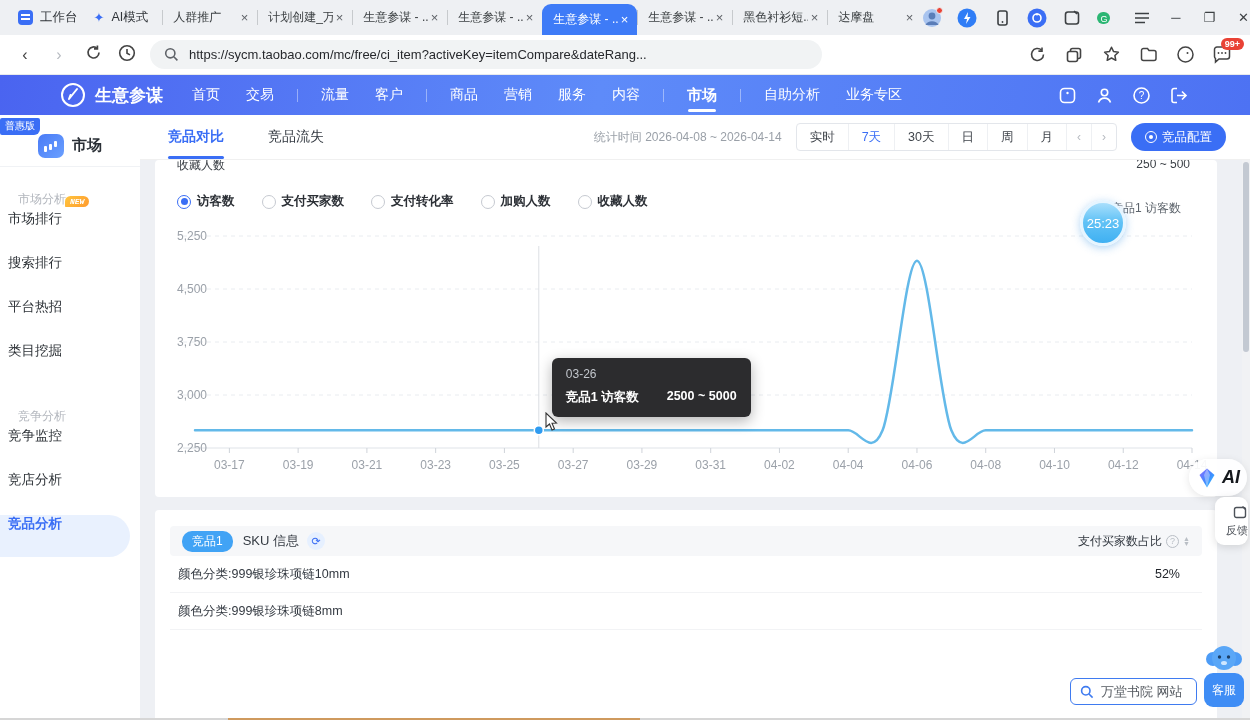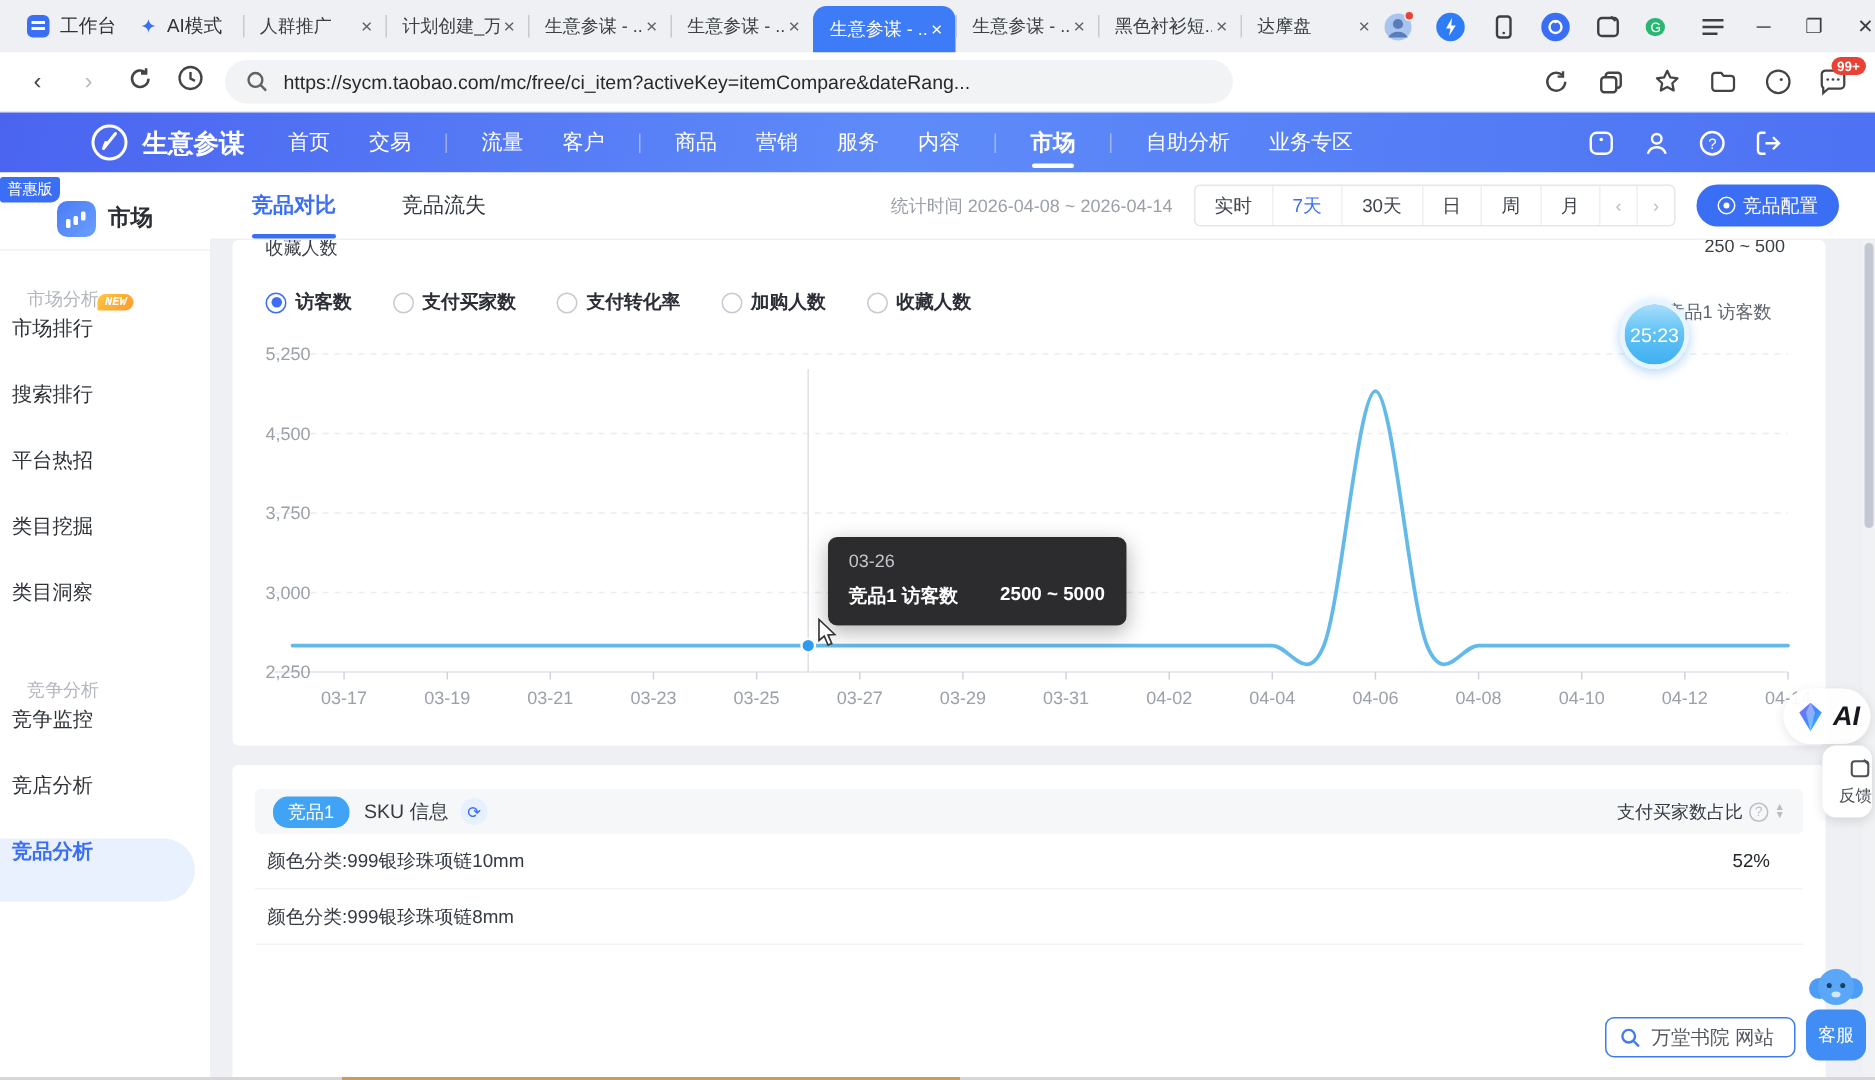--- a/index.html
+++ b/index.html
@@ -353,23 +353,20 @@
           <span class="new-badge">NEW</span>
         </div>
         <div class="side-item">
           <span>搜索排行</span>
         </div>
         <div class="side-item">
           <span>平台热招</span>
         </div>
         <div class="side-item">
           <span>类目挖掘</span>
-        </div>
-        <div class="side-item">
-          <span>类目洞察</span>
         </div>
         <div class="side-label">竞争分析</div>
         <div class="side-item">
           <span>竞争监控</span>
         </div>
         <div class="side-item">
           <span>竞店分析</span>
         </div>
         <div class="side-item active">
           <span>竞品分析</span>

